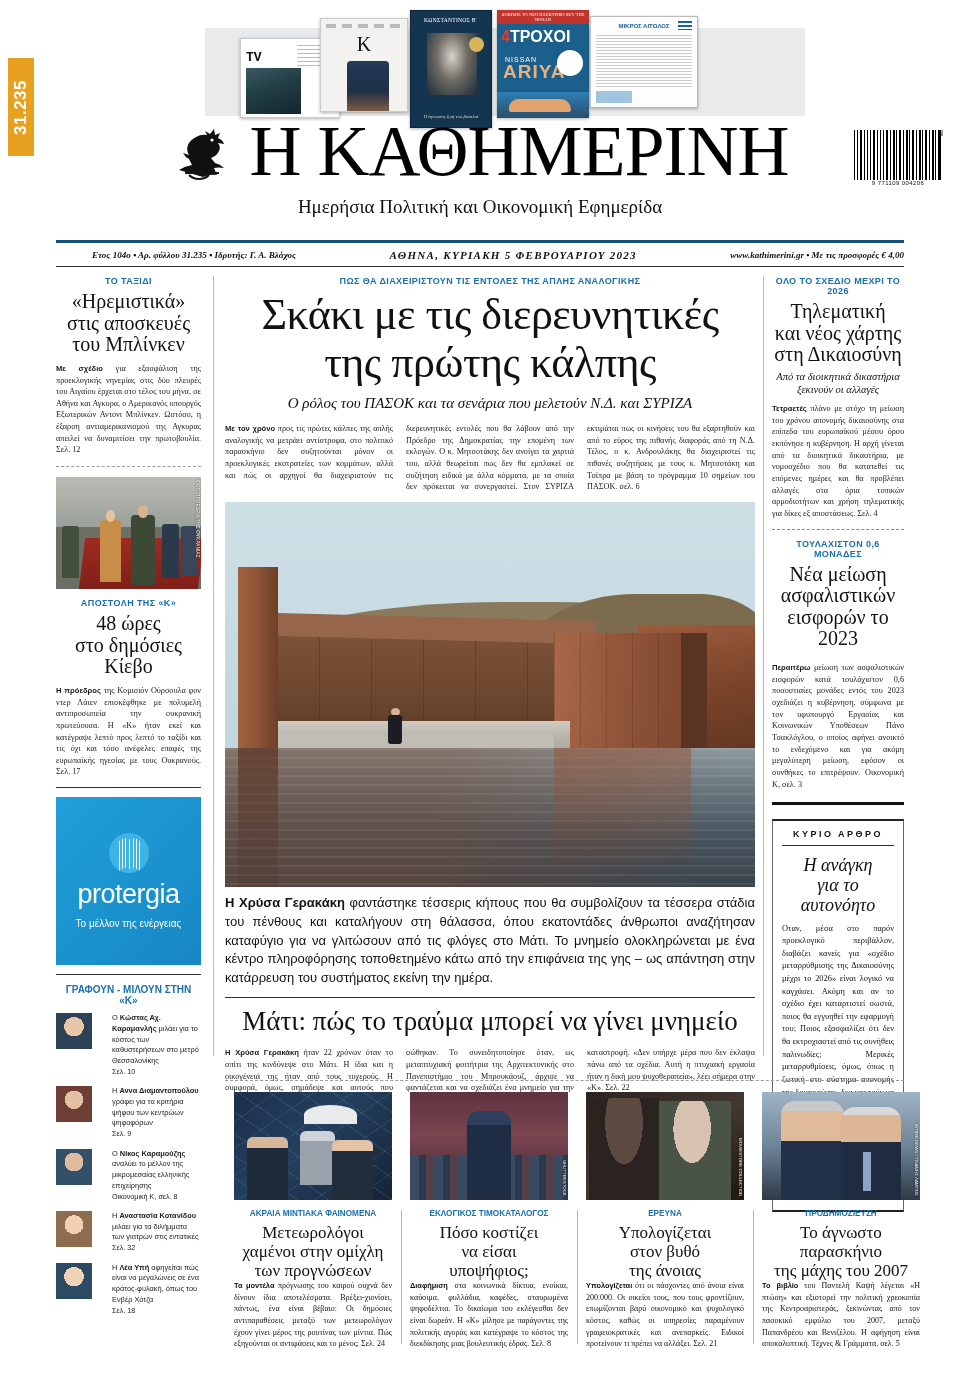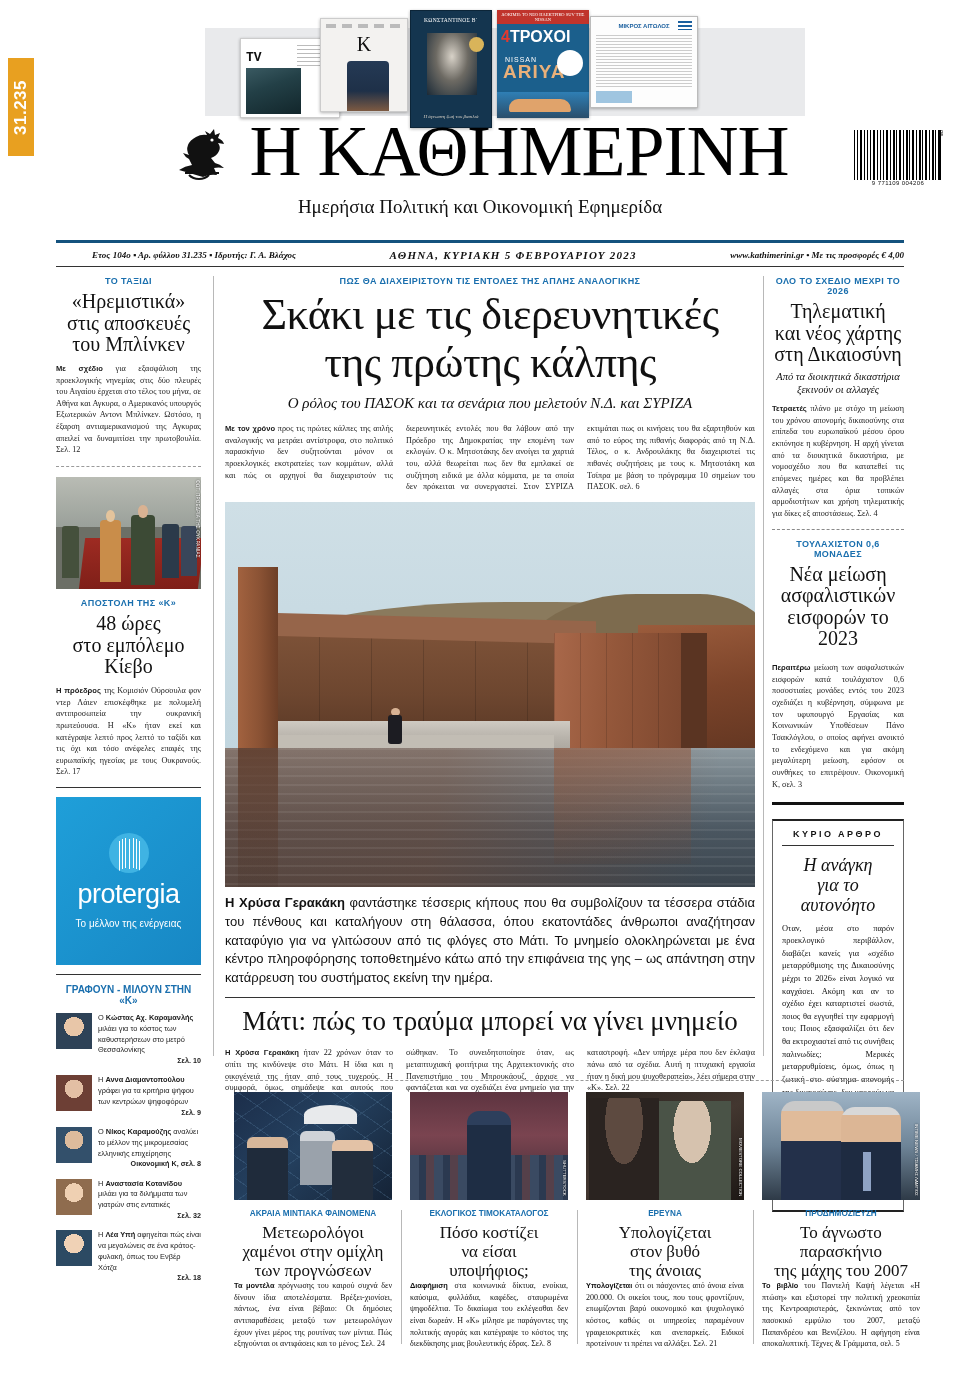--- a/index.html
+++ b/index.html
@@ -164,30 +164,30 @@
      position:relative; overflow:hidden; margin-bottom:6px; }
   .ad-logo-mark:after{ content:""; position:absolute; left:50%; top:6px; width:1px; height:30px;
      background:#fff; box-shadow:-10px 2px 0 -0px #fff,-7px 0 0 0 #fff,-4px -1px 0 0 #fff,
        4px -1px 0 0 #fff,7px 0 0 0 #fff,10px 2px 0 0 #fff; }
   .ad-word { color:#fff; font-family:"Liberation Sans",sans-serif; font-size:27px; letter-spacing:-.5px; }
   .ad-tag { color:#fff; font-family:"Liberation Sans",sans-serif; font-size:10px; margin-top:8px; }
 
   
   .contrib-head { font-family:"Liberation Sans",sans-serif; color:#1a6fae; font-weight:700;
      font-size:10px; text-align:center; margin:9px 0 7px; }
-  .contrib-item { display:flex; gap:6px; margin-bottom:9px; }
+  .contrib-item { display:flex; gap:20px; margin-bottom:9px; }
   .contrib-avatar { width:36px; height:36px; flex:0 0 36px; overflow:hidden; position:relative; }
   .av-a { background: radial-gradient(circle at 50% 38%, #e8c6a8 0 34%, #2e4257 34% 100%); }
   .av-b { background: radial-gradient(circle at 50% 38%, #e3bfa4 0 32%, #6d3f35 32% 100%); }
   .av-c { background: radial-gradient(circle at 50% 36%, #ddbb9c 0 32%, #33506b 32% 100%); }
   .av-d { background: radial-gradient(circle at 50% 38%, #efd0b2 0 33%, #8f6c4e 33% 100%); }
   .av-e { background: radial-gradient(circle at 50% 38%, #f0d2b6 0 34%, #2c4a63 34% 100%); }
   .contrib-txt { font-family:"Liberation Sans",sans-serif; font-size:7.4px; line-height:1.45; color:#222; }
   .contrib-txt b { font-weight:700; }
-  .contrib-page { display:block; text-align:right; font-weight:700; font-size:7.2px; }
+  .contrib-page { display:block; font-weight:400; font-size:7.2px; }
 
   
   .main-hl { font-size:44px; letter-spacing:-.5px; }
   .main-deck { font-size:15px; margin-top:9px; }
   .three-col { column-count:3; column-gap:13px; margin-top:11px; }
   .main-photo { position:relative; width:530px; height:385px; margin-top:9px; overflow:hidden; }
 
   .mp-sky { position:absolute; inset:0; background:linear-gradient(180deg,#cfdfe6 0%,#c3d7e0 55%,#bcd2dc 100%); }
   .mp-hill{ position:absolute; left:6%; right:0; top:26%; height:16%;
      background:#8a7a5d; border-radius:50% 40% 0 0 / 90% 80% 0 0; }
@@ -385,21 +385,21 @@
       <div class="lp-p1"></div>
       <div class="lp-p2"></div>
       <div class="lp-p4"></div>
       <div class="lp-p5"></div>
       <div class="photo-credit">ΦΩΤ. ΠΡΟΕΔΡΙΑ ΤΗΣ ΟΥΚΡΑΝΙΑΣ</div>
     </div>
 
     <div class="kicker" style="margin-top:9px">ΑΠΟΣΤΟΛΗ ΤΗΣ «Κ»</div>
     <div class="hl left-hl">
       <div>48 ώρες</div>
-      <div>στο εμπόλεμο</div>
+      <div>στο δημόσιες</div>
       <div>Κίεβο</div>
     </div>
     <p class="body-txt">
       <b>Η πρόεδρος</b>
       <span>της Κομισιόν Ούρσουλα φον ντερ Λάιεν επισκέφθηκε με πολυμελή αντιπροσωπεία την ουκρανική πρωτεύουσα. Η «Κ» ήταν εκεί και κατέγραψε λεπτό προς λεπτό το ταξίδι και τις όχι και τόσο ανέφελες επαφές της ευρωπαϊκής ηγεσίας με τους Ουκρανούς. Σελ. 17</span>
     </p>
     <hr class="solidrule">
 
     <div class="ad-box">
       <div class="ad-logo-mark"></div>

